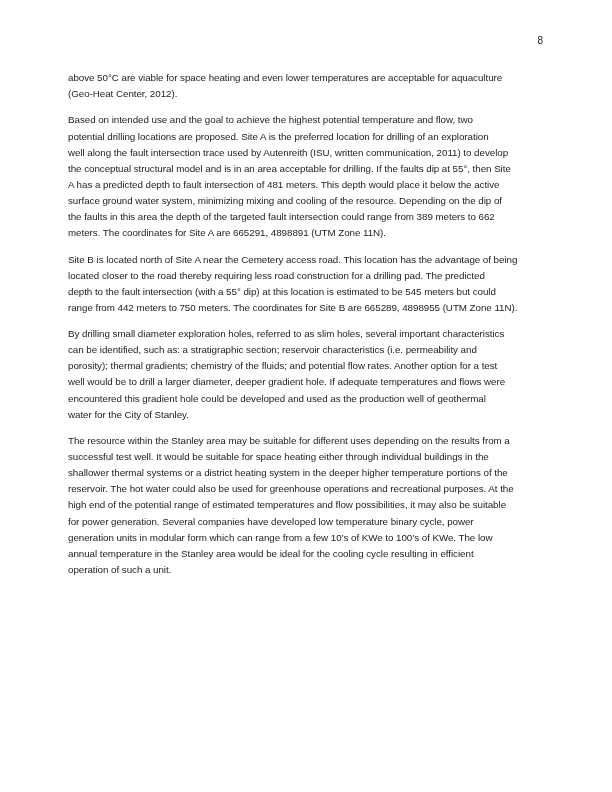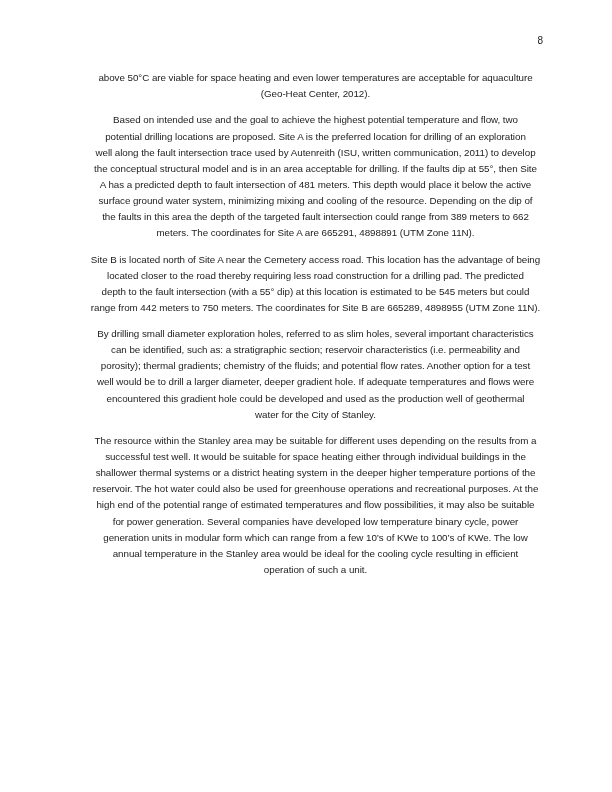--- a/index.html
+++ b/index.html
@@ -28,21 +28,20 @@
     margin-top: 21px;
     width: 495px;
   }
   .doc-body p {
     margin: 0 0 10.3px 0;
     font-size: 9.8px;
     line-height: 16.1px;
     letter-spacing: -0.05px;
     white-space: pre-line;
     color: #1c1c1c;
-    text-align: center;
   }
 </style>
 </head>
 <body>
 
 <div class="page">
   <div class="page-header">
     <span>8</span>
   </div>
   <div class="doc-body">

